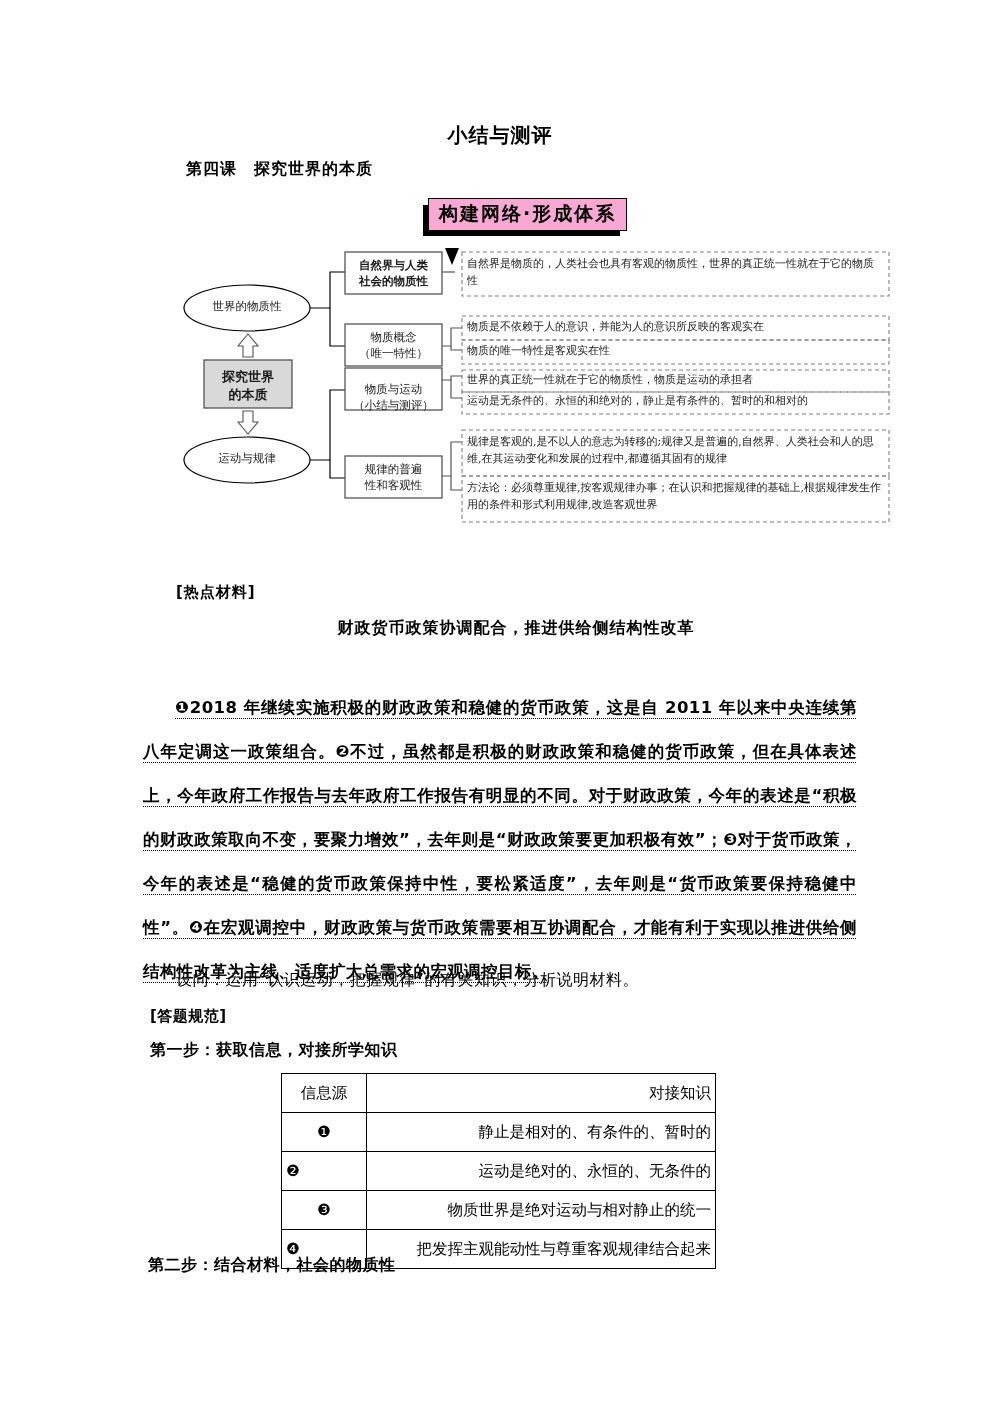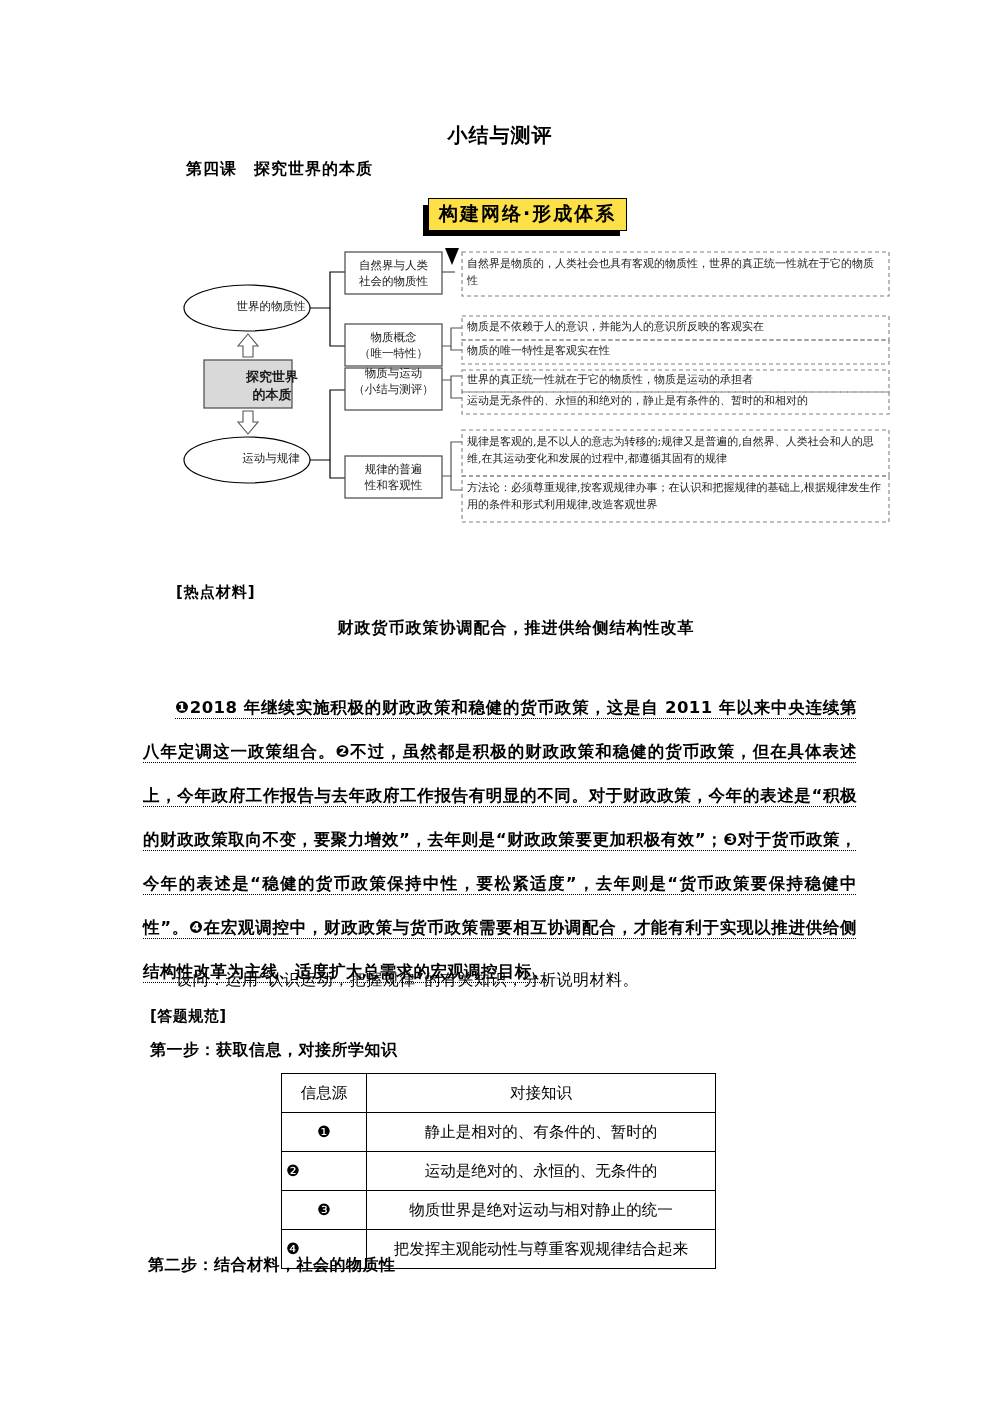--- a/index.html
+++ b/index.html
@@ -25,21 +25,21 @@
   .lesson-title {
     position:absolute; top:159px; left:186px;
     font-size:16px; font-weight:bold; letter-spacing:1px;
   }
 
   
   .banner { position:absolute; }
   .banner .bx {
     position:relative;
     border:1.6px solid #000;
-    background:#fde047;
+    background:#f9a8d4;
     padding:3px 10px 4px 10px;
     font-size:19px; font-weight:bold; letter-spacing:2px;
     font-family:"DejaVu Sans","Liberation Sans",sans-serif;
     box-shadow:-6px 6px 0 -1px #000;
     display:inline-block;
     line-height:1.25;
   }
   .banner .arrow {
     position:absolute;
     left:8px; bottom:-19px;
@@ -59,21 +59,21 @@
   .map { position:absolute; top:250px; left:180px; width:720px; height:280px; }
   .map svg { position:absolute; top:0; left:0; }
 
   .ellipse-label, .node-label, .leaf-label {
     position:absolute;
     font-family:"DejaVu Serif","Liberation Serif",serif;
     text-align:center;
     line-height:1.35;
     color:#1a1a1a;
   }
-  .ellipse-label { font-size:11.5px;margin-left:24px; }
+  .ellipse-label { font-size:11.5px; }
   .node-label    { font-size:11.5px; }
   .center-label  { font-size:13px; font-weight:bold; }
   .leaf-label {
     text-align:left; font-size:11px; line-height:1.55;
     padding:3px 5px; box-sizing:border-box;
   }
 
   
   .hot-tag {
     position:absolute; top:583px; left:176px;
@@ -118,21 +118,21 @@
     border-collapse:collapse;
     font-family:"DejaVu Serif","Liberation Serif",serif;
   }
   table.answer-table td {
     border:1.4px solid #000;
     height:38px;
     font-size:15.5px;
     padding:0 4px;
   }
   td.col-src { width:76px; text-align:center; }
-  td.col-know{ width:340px; text-align:center; }
+  td.col-know{ width:340px; text-align:right; }
   td.src-left { text-align:left; padding-left:9px; }
   .th-cell { font-size:15.5px; }
   .marker { font-size:15px; }
 </style>
 </head>
 <body>
 
 <div class="page">
 
   <div class="doc-title">小结与测评</div>
@@ -188,29 +188,29 @@
     </svg>
 
     <div class="ellipse-label" style="left:4px; top:49px; width:126px;">世界的物质性</div>
     <div class="ellipse-label" style="left:4px; top:201px; width:126px;">运动与规律</div>
 
     <div class="ellipse-label center-label" style="left:24px; top:118px; width:88px;">
       <div>探究世界</div>
       <div>的本质</div>
     </div>
 
-    <div class="node-label" style="left:165px; top:8px; width:97px;">
+    <div class="node-label" style="left:165px; top:8px; width:97px;font-weight:bold;">
       <div>自然界与人类</div>
       <div>社会的物质性</div>
     </div>
     <div class="node-label" style="left:165px; top:80px; width:97px;">
       <div>物质概念</div>
       <div>（唯一特性）</div>
     </div>
-    <div class="node-label" style="left:165px; top:116px; width:97px;">
+    <div class="node-label" style="left:165px; top:132px; width:97px;">
       <div>物质与运动</div>
       <div>（小结与测评）</div>
     </div>
     <div class="node-label" style="left:165px; top:212px; width:97px;">
       <div>规律的普遍</div>
       <div>性和客观性</div>
     </div>
 
     <div class="leaf-label" style="left:282px; top:2px; width:427px; height:44px;">自然界是物质的，人类社会也具有客观的物质性，世界的真正统一性就在于它的物质性</div>
 

